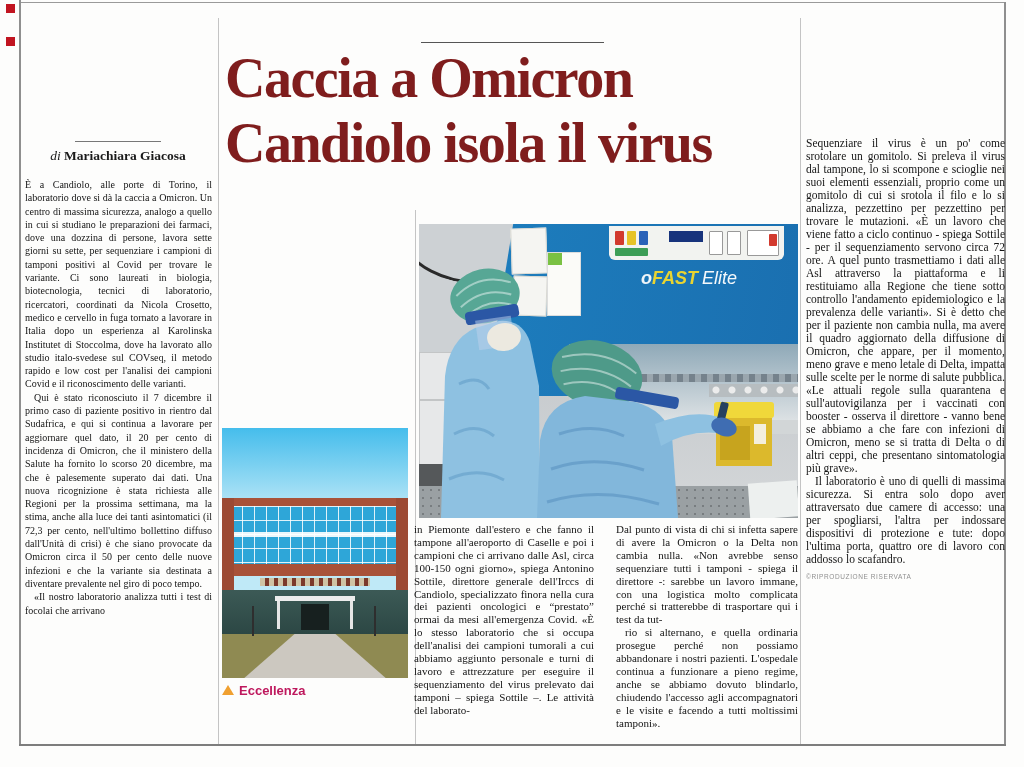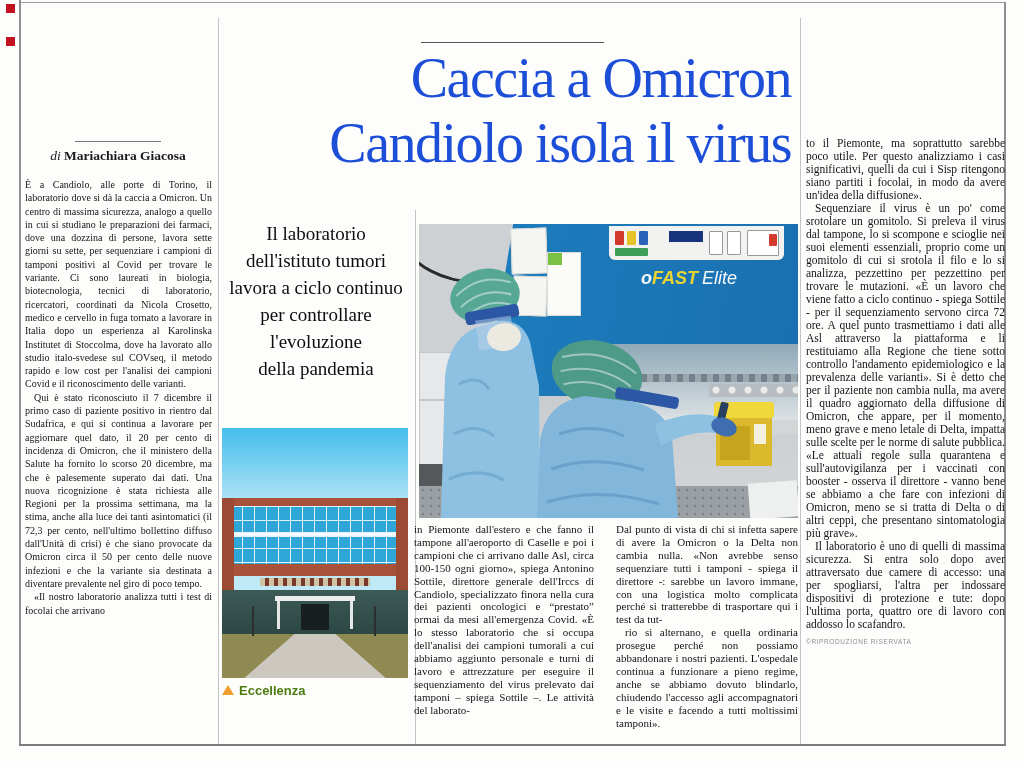--- a/index.html
+++ b/index.html
@@ -9,43 +9,43 @@
   
   .rule-top{left:20px;top:2px;width:986px;height:1px;background:#9a9a9a;}
   .rule-bottom{left:19px;top:744px;width:987px;height:2px;background:#7d7d7d;}
   .border-left{left:19px;top:0;width:2px;height:746px;background:#8f8f8f;}
   .border-right{left:1004px;top:2px;width:2px;height:744px;background:#8f8f8f;}
   .vdiv{width:1px;background:#c4c4c4;}
   .corner-marker{left:6px;width:9px;height:9px;background:#c11420;}
   
   .kicker{left:415px;top:8px;width:195px;text-align:center;font-size:17px;font-weight:bold;font-style:italic;}
   .kicker-rule{left:421px;top:42px;width:183px;height:1px;background:#555;}
-  .headline{left:225px;top:46px;width:566px;text-align:right;font-weight:normal;
-            font-size:56px;line-height:65px;letter-spacing:-1.5px;color:#1d4ed8;white-space:pre-line;}
+  .headline{left:225px;top:46px;width:566px;text-align:left;font-weight:bold;
+            font-size:56px;line-height:65px;letter-spacing:-1.5px;color:#7f1d1d;white-space:pre-line;}
   
   .byline-rule{left:75px;top:141px;width:86px;height:1px;background:#777;}
   .byline{left:25px;top:148px;width:186px;text-align:center;font-size:13.5px;}
   .byline .prefix{font-style:italic;font-weight:normal;}
   .byline .name{font-weight:bold;text-align:center;}
   
   .body-text{font-size:10px;line-height:13.3px;text-align:justify;hyphens:auto;color:#141414;}
   .body-text p{margin:0;}
   .body-text p + p{text-indent:9px;}
   .col1{left:25px;top:178px;width:187px;height:562px;overflow:hidden;}
   .colA{left:414px;top:523px;width:180px;height:220px;overflow:hidden;font-size:11px;line-height:12.9px;}
   .colB{left:616px;top:523px;width:182px;height:220px;overflow:hidden;font-size:11px;line-height:12.9px;}
   .colC{left:806px;top:137px;width:199px;height:612px;overflow:hidden;font-size:11.5px;line-height:13px;}
   .copyright{margin-top:4px;font-family:"Liberation Sans",sans-serif;font-size:6.5px;
              letter-spacing:.6px;color:#8f8f8f;text-align:left;}
   
   .deck{left:223px;top:220px;width:186px;text-align:center;font-size:19px;line-height:27px;
         color:#0d0d0d;white-space:pre-line;}
   
   .caption{left:222px;top:683px;width:186px;font-family:"Liberation Sans",sans-serif;}
-  .caption .tagline{font-size:13px;font-weight:bold;color:#4d7c0f;}
+  .caption .tagline{font-size:13px;font-weight:bold;color:#be185d;}
   .tri{display:inline-block;width:0;height:0;border-left:6px solid transparent;
        border-right:6px solid transparent;border-bottom:10px solid #f0a030;margin-right:5px;}
   .caption .body{font-size:12.5px;line-height:16.5px;color:#222;white-space:pre-line;margin-top:2px;}
   
   .photo-building{left:222px;top:428px;width:186px;height:250px;overflow:hidden;background:#bfe9f7;}
   .pb-sky{left:0;top:0;width:186px;height:90px;background:linear-gradient(#45bdec,#c7ecf8);}
   .pb-upper{left:0;top:70px;width:186px;height:78px;background:#a85239;}
   .pb-glass{left:8px;top:78px;width:170px;height:58px;background:#2ea6d8;
      background-image:linear-gradient(rgba(255,255,255,.85) 1px,transparent 1px),
                       linear-gradient(90deg,rgba(255,255,255,.85) 1px,transparent 1px);
@@ -123,26 +123,20 @@
   <div class="abs byline">
     <span class="prefix">di </span><span class="name">Mariachiara Giacosa</span>
   </div>
 
   <div class="abs body-text col1">
     <p>È a Candiolo, alle porte di Torino, il laboratorio dove si dà la caccia a Omicron. Un centro di massima sicurezza, analogo a quello in cui si studiano le preparazioni dei farmaci, dove una dozzina di persone, lavora sette giorni su sette, per sequenziare i campioni di tamponi positivi al Covid per trovare le variante. Ci sono laureati in biologia, biotecnologia, tecnici di laboratorio, ricercatori, coordinati da Nicola Crosetto, medico e cervello in fuga tornato a lavorare in Italia dopo un esperienza al Karolinska Institutet di Stoccolma, dove ha lavorato allo studio italo-svedese sul COVseq, il metodo rapido e low cost per l'analisi dei campioni Covid e il riconoscimento delle varianti.</p>
     <p>Qui è stato riconosciuto il 7 dicembre il primo caso di paziente positivo in rientro dal Sudafrica, e qui si continua a lavorare per aggiornare quel dato, il 20 per cento di incidenza di Omicron, che il ministero della Salute ha fornito lo scorso 20 dicembre, ma che è palesemente superato dai dati. Una nuova ricognizione è stata richiesta alle Regioni per la prossima settimana, ma la stima, anche alla luce dei tanti asintomatici (il 72,3 per cento, nell'ultimo bollettino diffuso dall'Unità di crisi) è che siano provocate da Omicron circa il 50 per cento delle nuove infezioni e che la variante sia destinata a diventare prevalente nel giro di poco tempo.</p>
     <p>«Il nostro laboratorio analizza tutti i test di focolai che arrivano</p>
   </div>
 
-  <div class="abs deck">Il laboratorio
-dell'istituto tumori
-lavora a ciclo continuo
-per controllare
-l'evoluzione
-della pandemia</div>
 
   <div class="abs photo-building">
     <div class="abs pb-sky"></div>
     <div class="abs pb-upper"></div>
     <div class="abs pb-glass"></div>
     <div class="abs pb-glassband"></div>
     <div class="abs pb-pillar-l"></div>
     <div class="abs pb-pillar-r"></div>
     <div class="abs pb-sign"></div>
     <div class="abs pb-mid"></div>
@@ -229,19 +223,18 @@
 
   <div class="abs body-text colA">
     <p>in Piemonte dall'estero e che fanno il tampone all'aeroporto di Caselle e poi i campioni che ci arrivano dalle Asl, circa 100-150 ogni giorno», spiega Antonino Sottile, direttore generale dell'Irccs di Candiolo, specializzato finora nella cura dei pazienti oncologici e “prestato” ormai da mesi all'emergenza Covid. «È lo stesso laboratorio che si occupa dell'analisi dei campioni tumorali a cui abbiamo aggiunto personale e turni di lavoro e attrezzature per eseguire il sequenziamento del virus prelevato dai tamponi – spiega Sottile –. Le attività del laborato-</p>
   </div>
   <div class="abs body-text colB">
     <p>Dal punto di vista di chi si infetta sapere di avere la Omicron o la Delta non cambia nulla. «Non avrebbe senso sequenziare tutti i tamponi - spiega il direttore -: sarebbe un lavoro immane, con una logistica molto complicata perché si tratterebbe di trasportare qui i test da tut-</p>
     <p>rio si alternano, e quella ordinaria prosegue perché non possiamo abbandonare i nostri pazienti. L'ospedale continua a funzionare a pieno regime, anche se abbiamo dovuto blindarlo, chiudendo l'accesso agli accompagnatori e le visite e facendo a tutti moltissimi tamponi».</p>
   </div>
 
   <div class="abs body-text colC">
-    <p>to il Piemonte, ma soprattutto sarebbe poco utile. Per questo analizziamo i casi significativi, quelli da cui i Sisp ritengono siano partiti i focolai, in modo da avere un'idea della diffusione».</p>
     <p>Sequenziare il virus è un po' come srotolare un gomitolo. Si preleva il virus dal tampone, lo si scompone e scioglie nei suoi elementi essenziali, proprio come un gomitolo di cui si srotola il filo e lo si analizza, pezzettino per pezzettino per trovare le mutazioni. «È un lavoro che viene fatto a ciclo continuo - spiega Sottile - per il sequenziamento servono circa 72 ore. A quel punto trasmettiamo i dati alle Asl attraverso la piattaforma e li restituiamo alla Regione che tiene sotto controllo l'andamento epidemiologico e la prevalenza delle varianti». Si è detto che per il paziente non cambia nulla, ma avere il quadro aggiornato della diffusione di Omicron, che appare, per il momento, meno grave e meno letale di Delta, impatta sulle scelte per le norme di salute pubblica. «Le attuali regole sulla quarantena e sull'autovigilanza per i vaccinati con booster - osserva il direttore - vanno bene se abbiamo a che fare con infezioni di Omicron, meno se si tratta di Delta o di altri ceppi, che presentano sintomatologia più grave».</p>
     <p>Il laboratorio è uno di quelli di massima sicurezza. Si entra solo dopo aver attraversato due camere di accesso: una per spogliarsi, l'altra per indossare dispositivi di protezione e tute: dopo l'ultima porta, quattro ore di lavoro con addosso lo scafandro.</p>
     <div class="copyright">©RIPRODUZIONE RISERVATA</div>
   </div>
 
 </div>
 
 </body></html>

